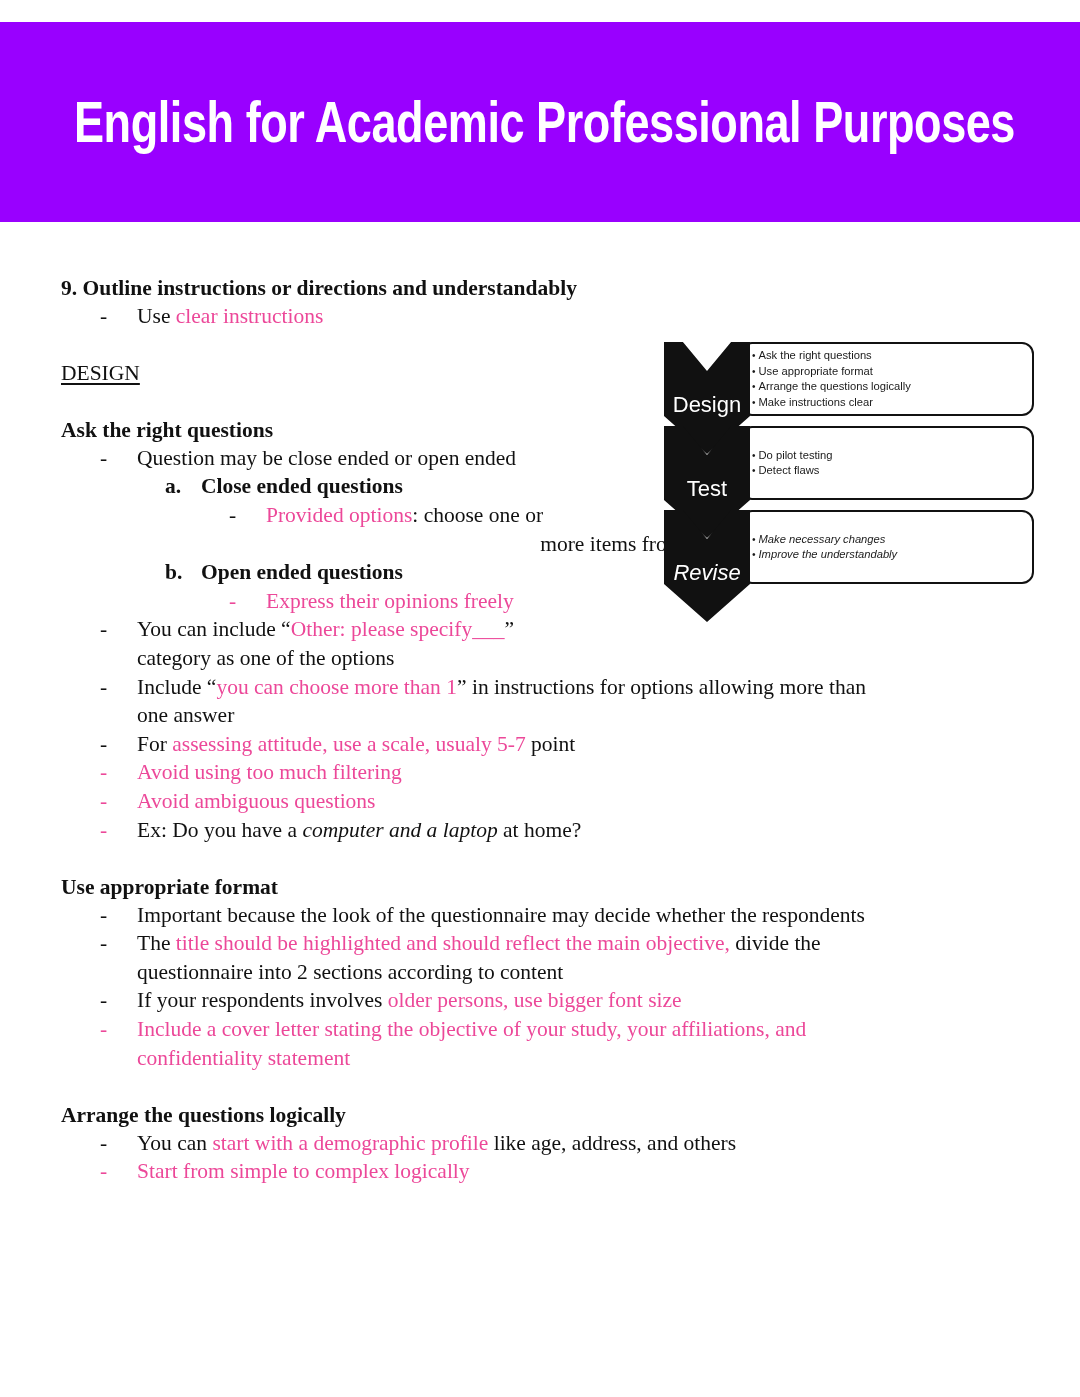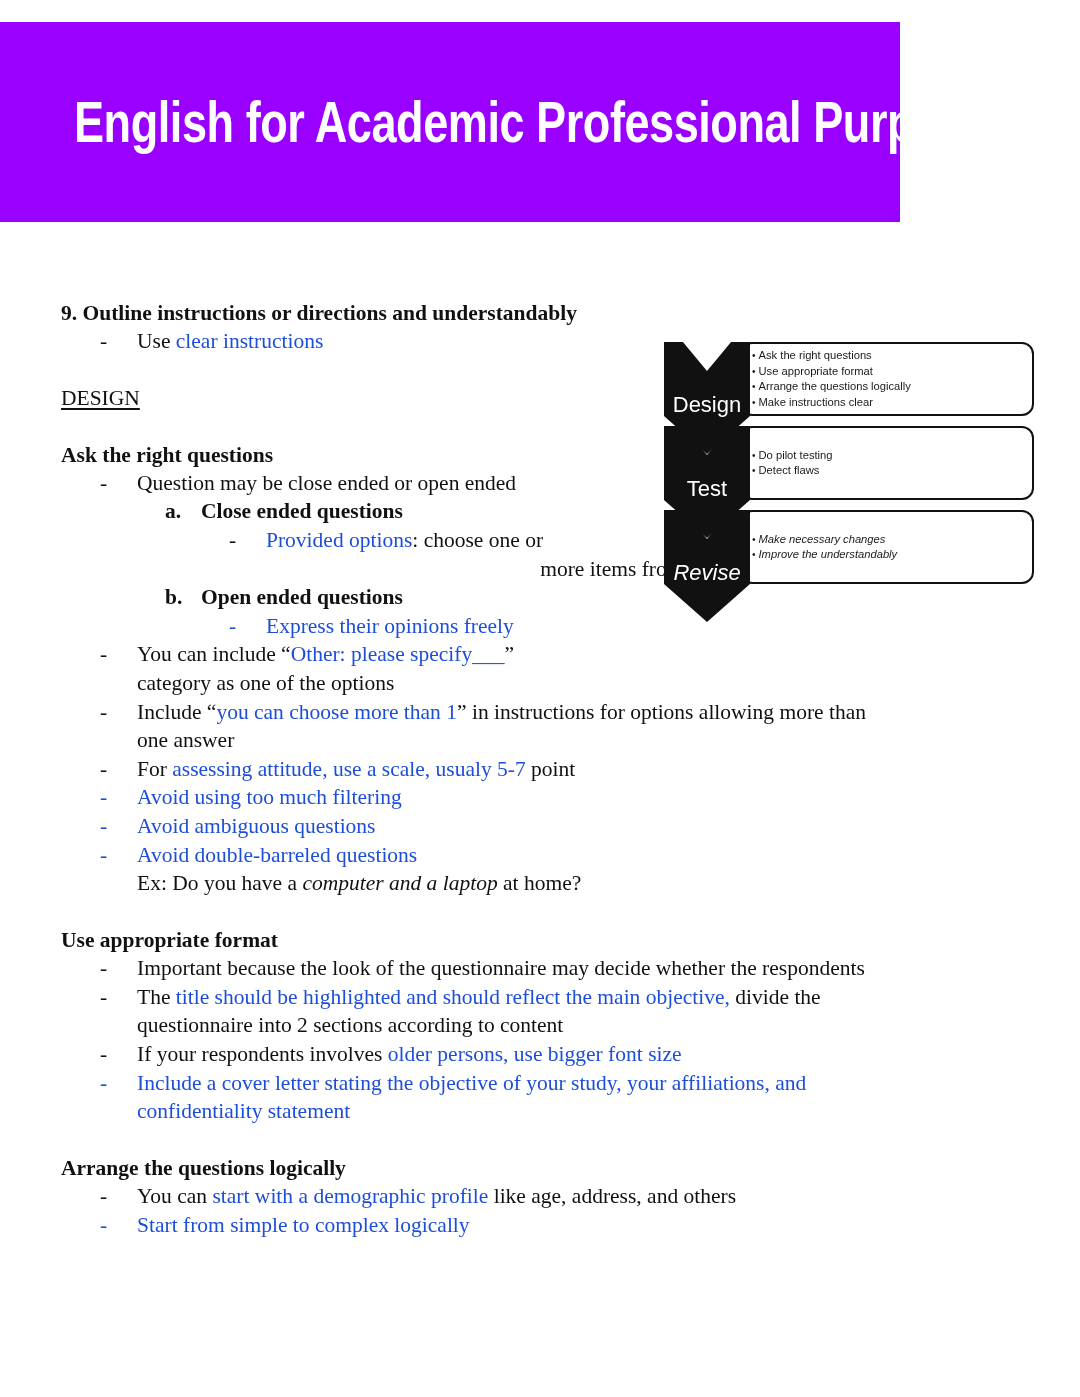--- a/index.html
+++ b/index.html
@@ -14,21 +14,21 @@
     font-family: "Liberation Serif", serif;
     color: #111111;
     overflow: hidden;
   }
 
   
   .banner {
     position: absolute;
     left: 0;
     top: 22px;
-    width: 900px;
+    width: 1080px;
     height: 200px;
     background: #9900ff;
     display: flex;
     align-items: center;
   }
   .banner-title {
     font-family: "Liberation Sans", sans-serif;
     color: #ffffff;
     font-weight: bold;
     font-size: 49px;
@@ -44,21 +44,20 @@
   .page-body {
     position: absolute;
     left: 0;
     top: 222px;
     width: 1080px;
   }
 
   .content {
     position: relative;
     padding: 0;
-    margin-top: 25px;
   }
 
   .heading {
     font-weight: bold;
     font-size: 21.5px;
     line-height: 28px;
     margin: 0;
     padding: 0;
     color: #111;
   }
@@ -81,21 +80,21 @@
 
   .b2 { position: relative; padding-left: 205px; }
   .b2 .dash { position: absolute; left: 168px; top: 0; }
 
   .abc { position: relative; padding-left: 140px; font-weight: bold; }
   .abc .marker { position: absolute; left: 104px; top: 0; }
 
   .cont1 { padding-left: 76px; }
   .cont2 { padding-left: 205px; text-align: center; }
 
-  .red { color: #1d4ed8; }
+  .red { color: #ec4899; }
   .ital { font-style: italic; }
   .spacer { height: 28.6px; }
 
   
   .diagram {
     position: absolute;
     left: 664px;
     top: 120px;
     width: 370px;
     height: 290px;
@@ -263,21 +262,21 @@
 
     <div class="line b1 red">
       <span class="dash">-</span><span>Avoid using too much filtering</span>
     </div>
 
     <div class="line b1 red">
       <span class="dash">-</span><span>Avoid ambiguous questions</span>
     </div>
 
     <div class="line b1 red">
-      <span class="dash">-</span><span>Avoid double-barreled questions</span>
+      <span class="dash">-</span>
     </div>
     <div class="line cont1">
       <span>Ex: Do you have a </span><span class="ital">computer and a laptop</span><span> at home?</span>
     </div>
 
     <div class="spacer"></div>
 
     <div class="heading">Use appropriate format</div>
 
     <div class="line b1">

